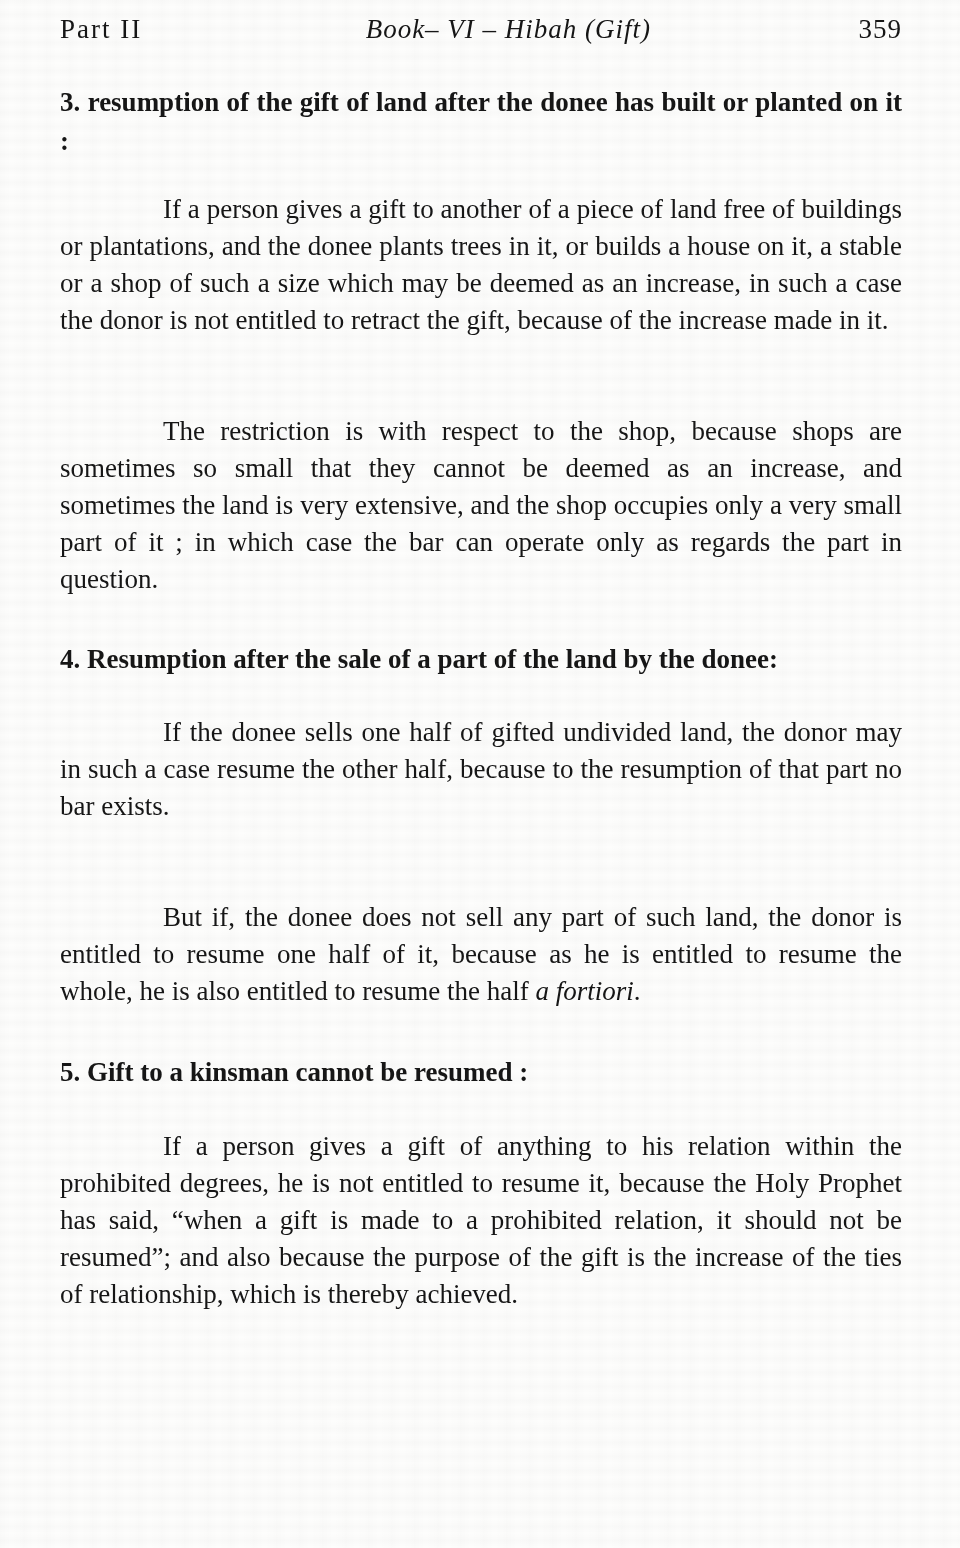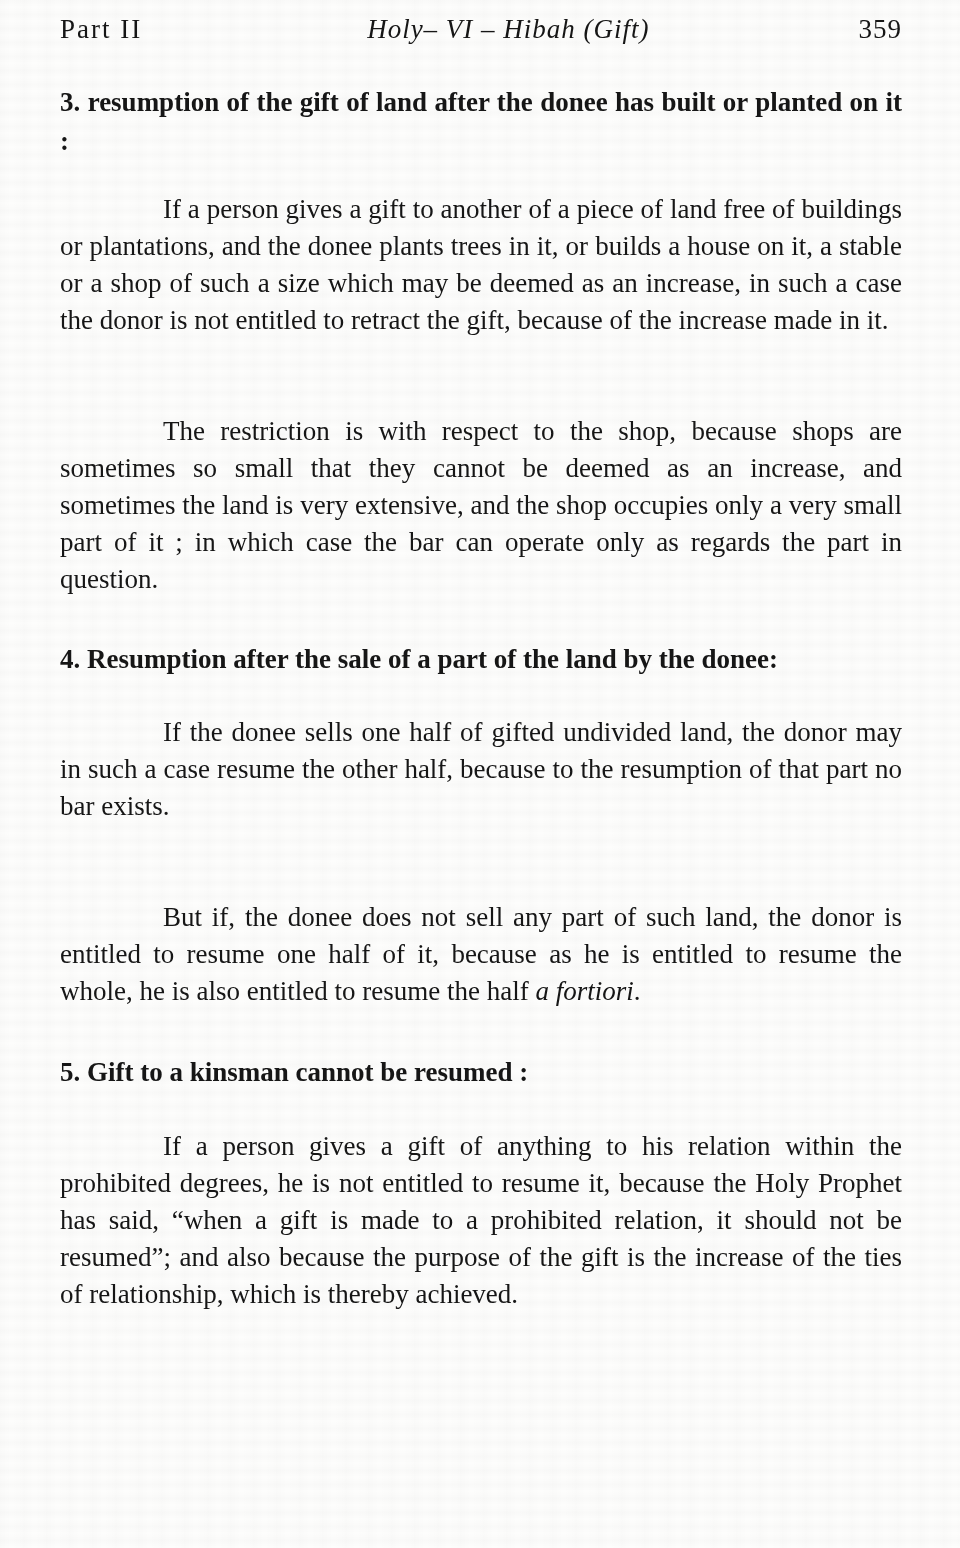--- a/index.html
+++ b/index.html
@@ -72,21 +72,21 @@
   .m-para5 { margin-top: 36px; }
   em.inline-italic { font-style: italic; }
 </style>
 </head>
 <body>
 
 <div class="page">
 
   <header class="page-header">
     <span class="part-label">Part II</span>
-    <span class="running-title">Holy– VI – Hibah (Gift)</span>
+    <span class="running-title">Book– VI – Hibah (Gift)</span>
     <span class="page-number">359</span>
   </header>
 
   <section>
     <h2 class="heading m-heading3">3.  resumption of the gift of land after the donee has built or planted on it :</h2>
     <p class="body-para m-para-after-heading">If a person gives a gift to another of a piece of land free of buildings or plantations, and the donee plants trees in it, or builds a house on it, a stable or a shop of such a size which may be deemed as an increase, in such a case the donor is not entitled to retract the gift, because of the increase made in it.</p>
     <p class="body-para m-para-bigskip">The restriction is with respect to the shop, because shops are sometimes so small that they cannot be deemed as an increase, and sometimes the land is very extensive, and the shop occupies only a very small part of it ; in which case the bar can operate only as regards the part in question.</p>
   </section>
 
   <section>

